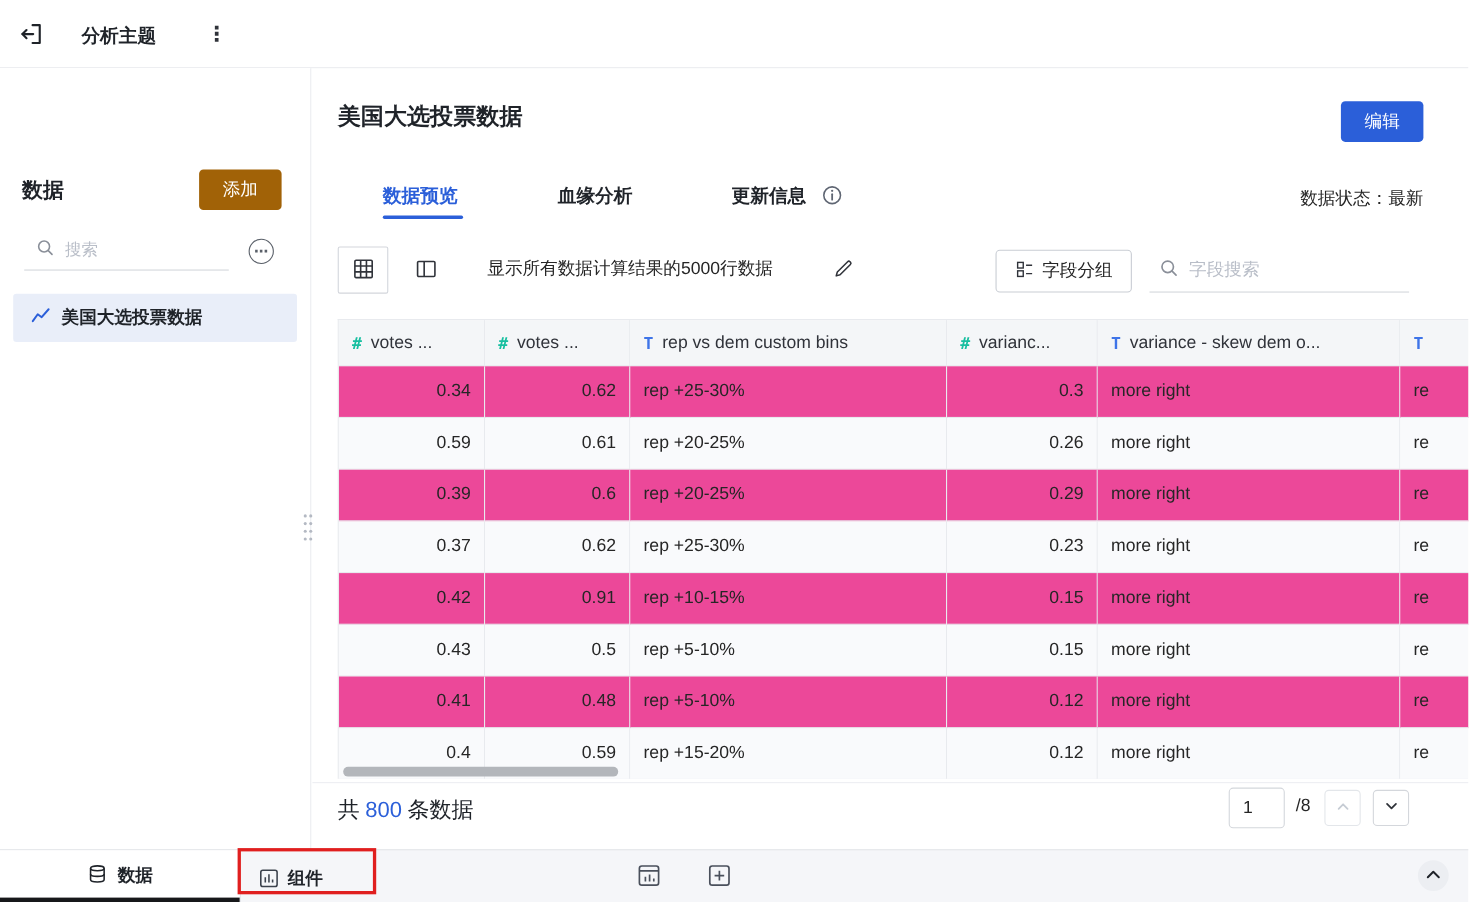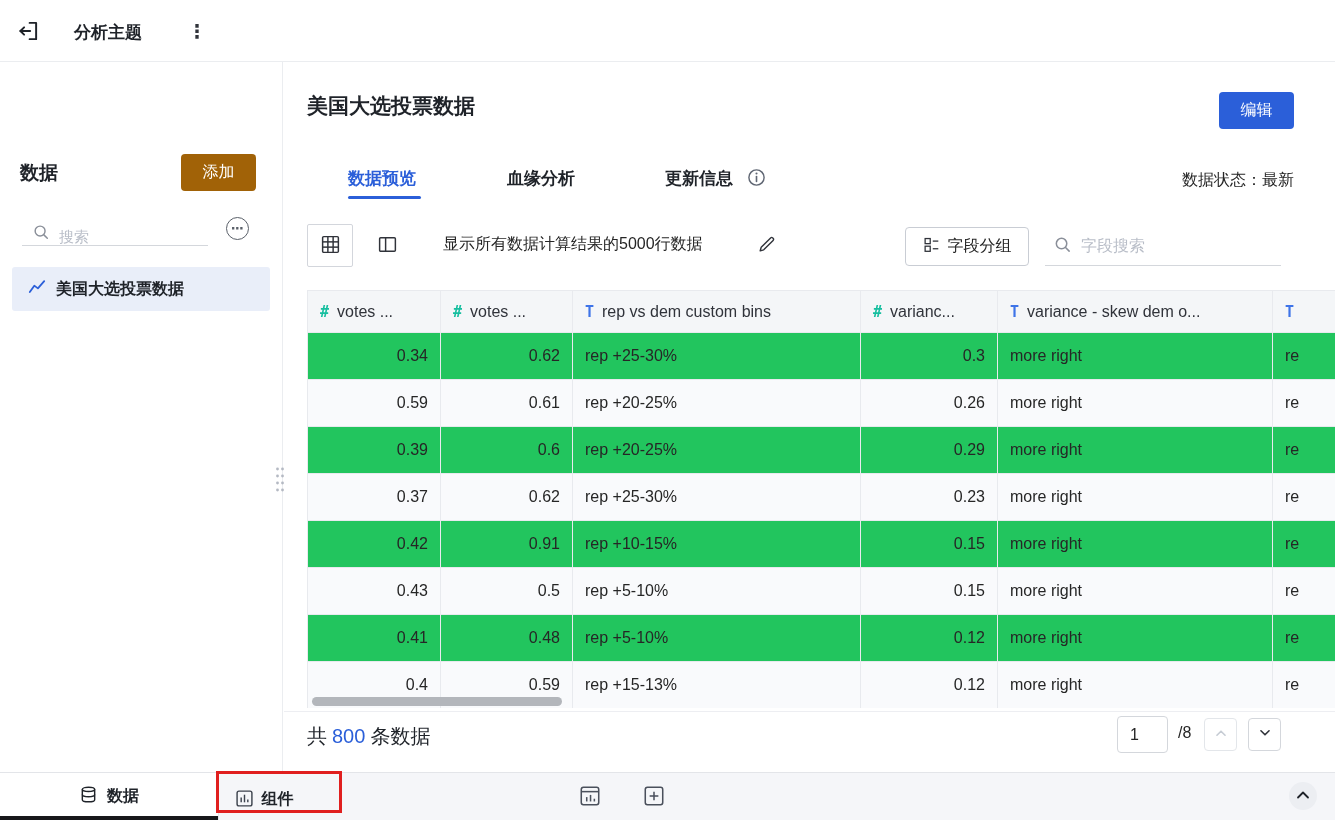--- a/index.html
+++ b/index.html
@@ -13,21 +13,21 @@
   #topbar{left:0;top:0;width:1335px;height:62px;background:#fff;border-bottom:1px solid #ebedf0}
   .icon-btn{background:none;border:none;display:flex;align-items:center;justify-content:center}
   #exit-btn{position:absolute;left:13px;top:17px;width:30px;height:30px}
   #app-title{position:absolute;left:74px;top:21px;font-size:17px;font-weight:700}
   #kebab-btn{position:absolute;left:184px;top:17px;width:26px;height:28px;font-size:19px;font-weight:700;color:#30333a}
 
   
   #sidebar{left:0;top:62px;width:283px;height:710px;background:#fff;border-right:1px solid #ebedf0}
   #sb-heading{position:absolute;left:20px;top:98px;font-size:19px;font-weight:700}
   #add-btn{position:absolute;left:181px;top:92px;width:75px;height:37px;background:#a16207;color:#fff;border:none;border-radius:4px;font-size:16px}
-  #sb-search{position:absolute;left:22px;top:148px;width:186px;height:36px;border-bottom:1px solid #d4d7dc;display:flex;align-items:flex-end;padding-left:10px;gap:9px}
+  #sb-search{position:absolute;left:22px;top:148px;width:186px;height:36px;border-bottom:1px solid #d4d7dc;display:flex;align-items:center;padding-left:10px;gap:9px}
   #sb-search input{width:130px;font-size:15px;color:#30333a}
   input::placeholder{color:#b9bec8}
   #sb-more{position:absolute;left:226px;top:155px;width:23px;height:23px;border:1.5px solid #5a6069;border-radius:50%;color:#5a6069;font-size:13px;font-weight:700;display:flex;align-items:center;justify-content:center;background:#fff}
   #sb-item{position:absolute;left:12px;top:205px;width:258px;height:44px;background:#e9eef9;border-radius:3px;display:flex;align-items:center;padding-left:16px;gap:10px;cursor:pointer}
   #sb-item .lbl{font-weight:700;font-size:16px}
   #drag-handle{position:absolute;left:274px;top:404px;width:12px;height:28px;display:flex;align-items:center;justify-content:center;cursor:col-resize}
 
   
   #main-title{left:307px;top:92px;font-size:21px;font-weight:700}
   #edit-btn{position:absolute;left:1219px;top:92px;width:75px;height:37px;background:#2b5fd9;color:#fff;border:none;border-radius:4px;font-size:16px}
@@ -45,21 +45,21 @@
   #view-split{left:364px}
   #row-info{position:absolute;left:443px;top:234px;font-size:16px;color:#262626}
   #pen-btn{position:absolute;left:755px;top:233px;width:24px;height:24px}
   #field-group-btn{position:absolute;left:905px;top:227px;width:124px;height:39px;border:1px solid #c9cdd4;border-radius:4px;background:#fff;display:flex;align-items:center;justify-content:center;gap:8px;font-size:16px;color:#262626}
   #field-search{position:absolute;left:1045px;top:227px;width:236px;height:39px;border-bottom:1px solid #d4d7dc;display:flex;align-items:center;padding-left:8px;gap:9px}
   #field-search input{width:180px;font-size:16px;color:#30333a}
 
   
   #table{left:307px;top:290px;width:1028px;height:418px;overflow:hidden;border-top:1px solid #e8eaee;border-left:1px solid #e8eaee}
   .trow{display:flex;width:1085px}
-  .cell{flex:none;display:flex;align-items:center;border-right:1px solid #e8eaee;border-bottom:1px solid #e8eaee;font-size:16px;color:#262626;height:47px;overflow:hidden;white-space:nowrap;background:#22c55e}
+  .cell{flex:none;display:flex;align-items:center;border-right:1px solid #e8eaee;border-bottom:1px solid #e8eaee;font-size:16px;color:#262626;height:47px;overflow:hidden;white-space:nowrap;background:#ec4899}
   .thead .cell{height:42px;background:#f4f6f8;color:#30333a;padding-left:12px;cursor:pointer}
   .c0{width:133px}.c1{width:132px}.c2{width:288px}.c3{width:137px}.c4{width:275px}.c5{width:120px}
   .num{justify-content:flex-end;padding-right:12px;padding-left:10px}
   .txt{justify-content:flex-start;padding-left:12px;padding-right:6px}
   #tbody .trow:nth-child(even) .cell{background:#f9fafc}
   .fi{margin-right:8px;font-weight:700;font-size:15px;font-family:"DejaVu Sans Mono",monospace}
   .fi-num{color:#17bfa0}
   .fi-txt{color:#3e74e8}
   #hscroll{left:312px;top:697px;width:250px;height:9px;border-radius:5px;background:#b3b6bb;z-index:5;cursor:pointer}
   #table-bottom-line{left:284px;top:711px;width:1051px;height:1px;background:#edeef2}
@@ -285,21 +285,21 @@
       <div class="cell c0 num">0.41</div>
       <div class="cell c1 num">0.48</div>
       <div class="cell c2 txt">rep +5-10%</div>
       <div class="cell c3 num">0.12</div>
       <div class="cell c4 txt">more right</div>
       <div class="cell c5 txt">re</div>
     </div>
     <div class="trow">
       <div class="cell c0 num">0.4</div>
       <div class="cell c1 num">0.59</div>
-      <div class="cell c2 txt">rep +15-13%</div>
+      <div class="cell c2 txt">rep +15-20%</div>
       <div class="cell c3 num">0.12</div>
       <div class="cell c4 txt">more right</div>
       <div class="cell c5 txt">re</div>
     </div>
   </div>
 </div>
 <div class="abs" id="hscroll"></div>
 <div class="abs" id="table-bottom-line"></div>
 
 <div class="abs" id="total-info">

